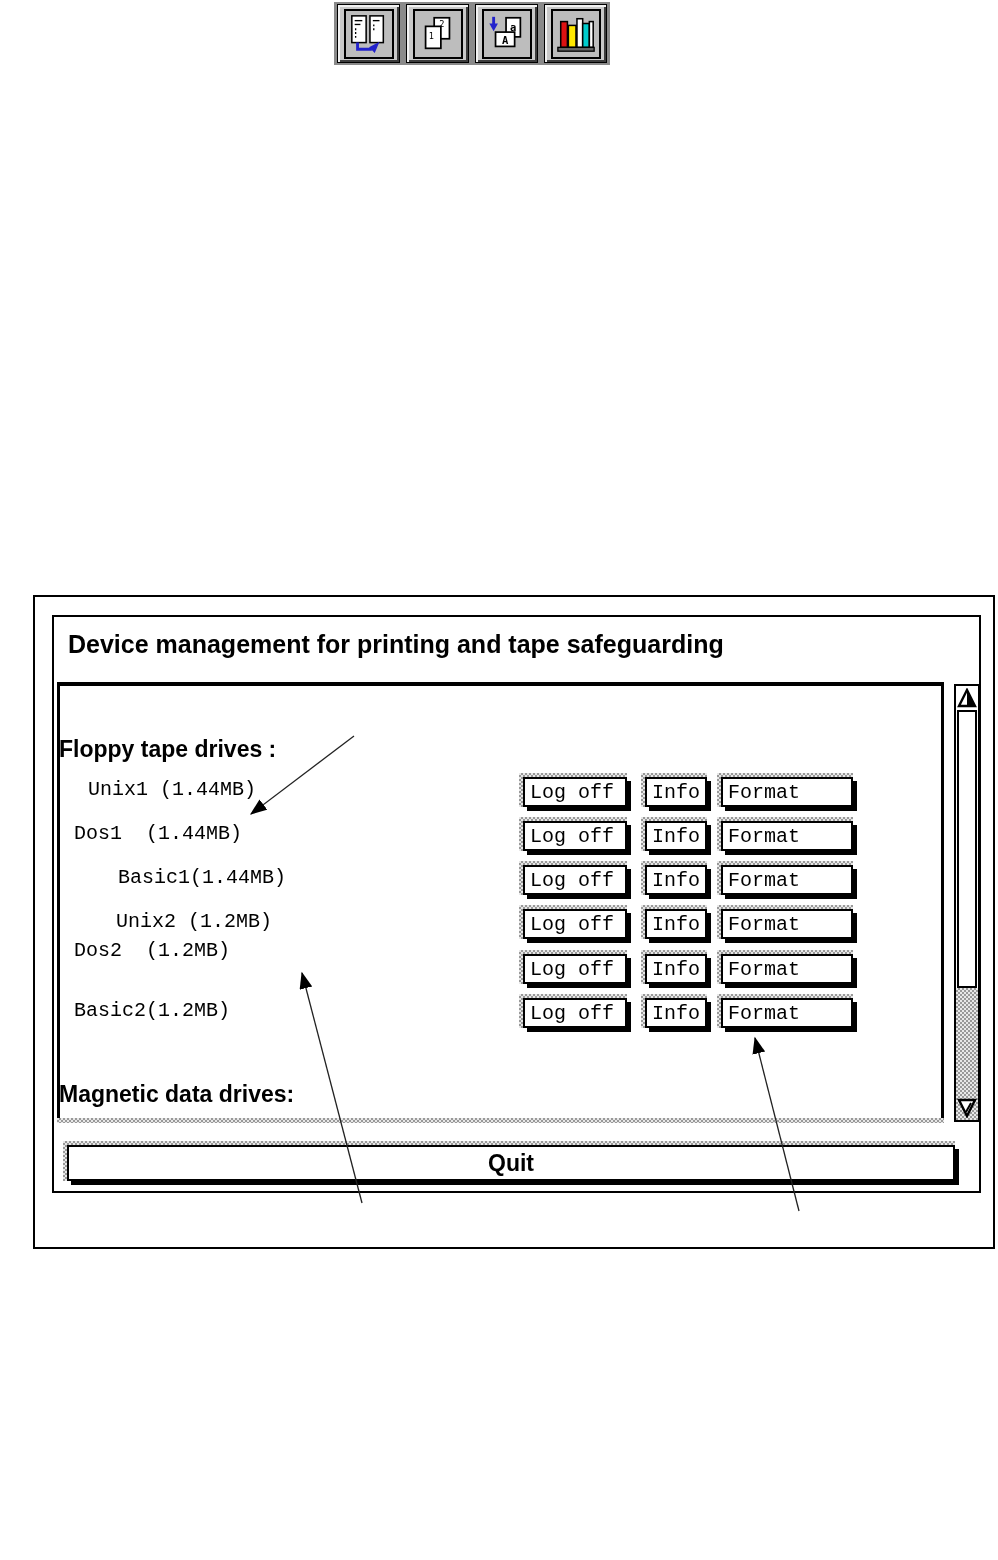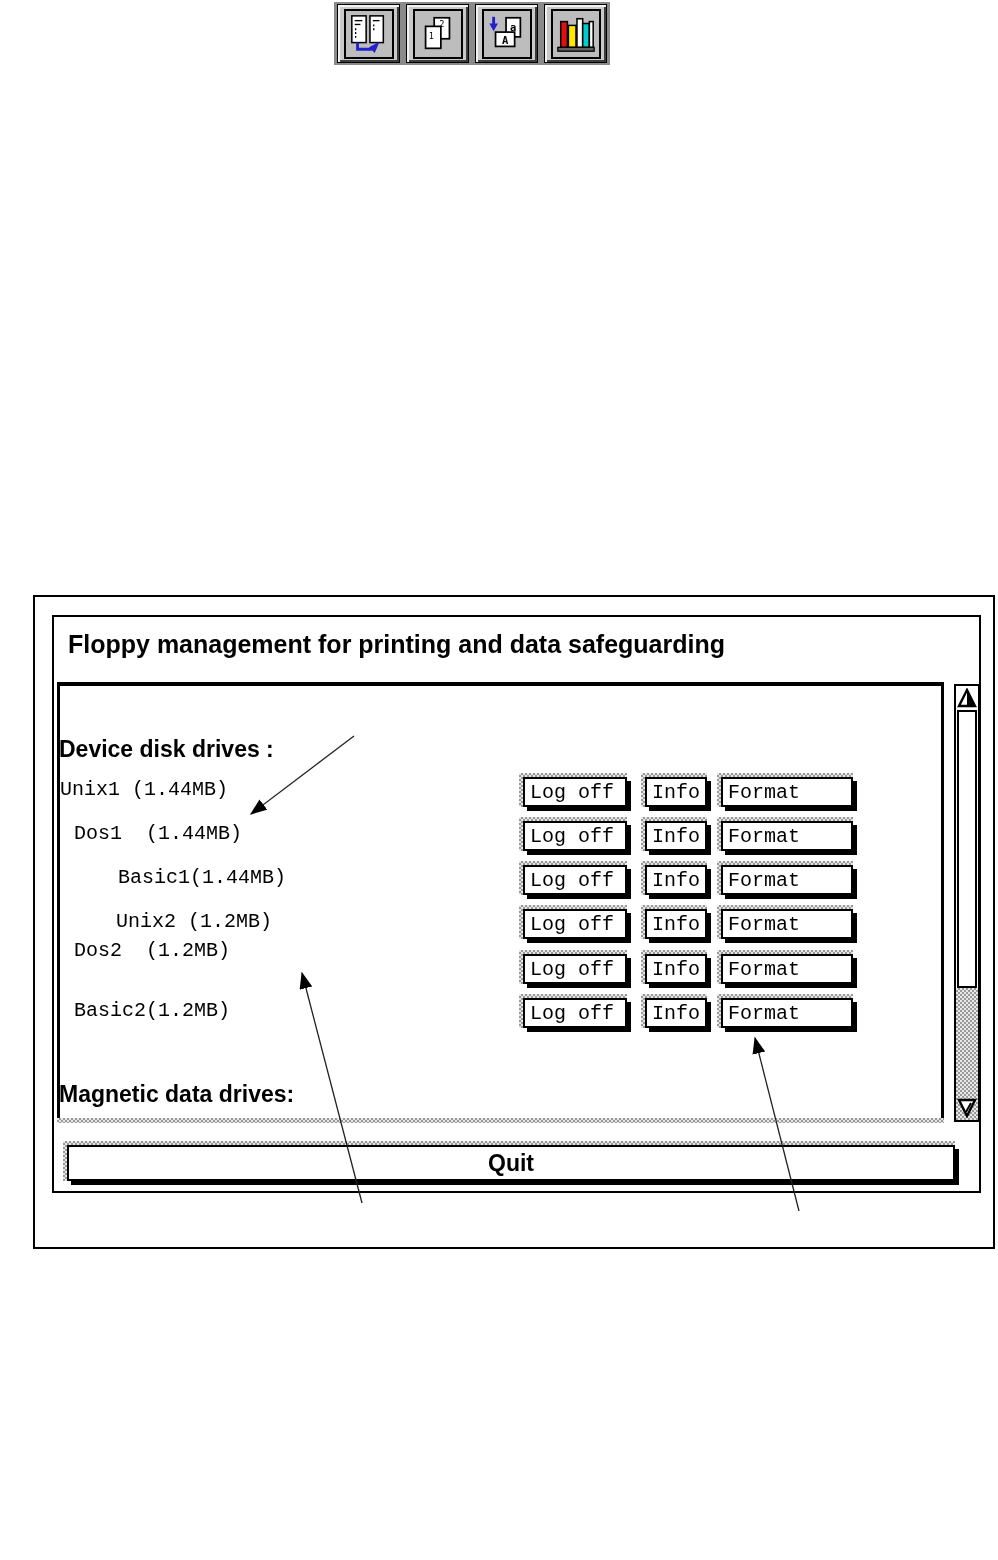--- a/index.html
+++ b/index.html
@@ -106,28 +106,28 @@
         <rect x="36" y="9" width="4" height="27" fill="#fff" stroke="#000" stroke-width="1.6"></rect>
         <rect x="3" y="36" width="38" height="4" fill="#666" stroke="#000" stroke-width="1.4"></rect>
       </svg>
     </div>
   </div>
 </div>
 
 <div class="abs outer-box"></div>
 <div class="abs inner-window"></div>
 
-<div class="abs dlg-title">Floppy management for printing and data safeguarding</div>
+<div class="abs dlg-title">Device management for printing and tape safeguarding</div>
 
 <div class="abs scroll-panel"></div>
 <div class="abs stipple panel-bottom-strip"></div>
 
-<div class="abs section-heading" style="left:59px;top:736px;">Device disk drives :</div>
-
-<div class="abs drive-label" style="left:60px;top:775px;text-align:right;">Unix1 (1.44MB)</div>
+<div class="abs section-heading" style="left:59px;top:736px;">Floppy tape drives :</div>
+
+<div class="abs drive-label" style="left:88px;top:775px;text-align:right;">Unix1 (1.44MB)</div>
 <div class="b3d" style="left:519px;top:773px;">
   <span class="face" style="width:90px;">Log off</span>
   </div>
 <div class="b3d" style="left:641px;top:773px;">
   <span class="face">Info</span>
   </div>
 <div class="b3d" style="left:717px;top:773px;">
   <span class="face" style="width:118px;">Format</span>
   </div>
 

